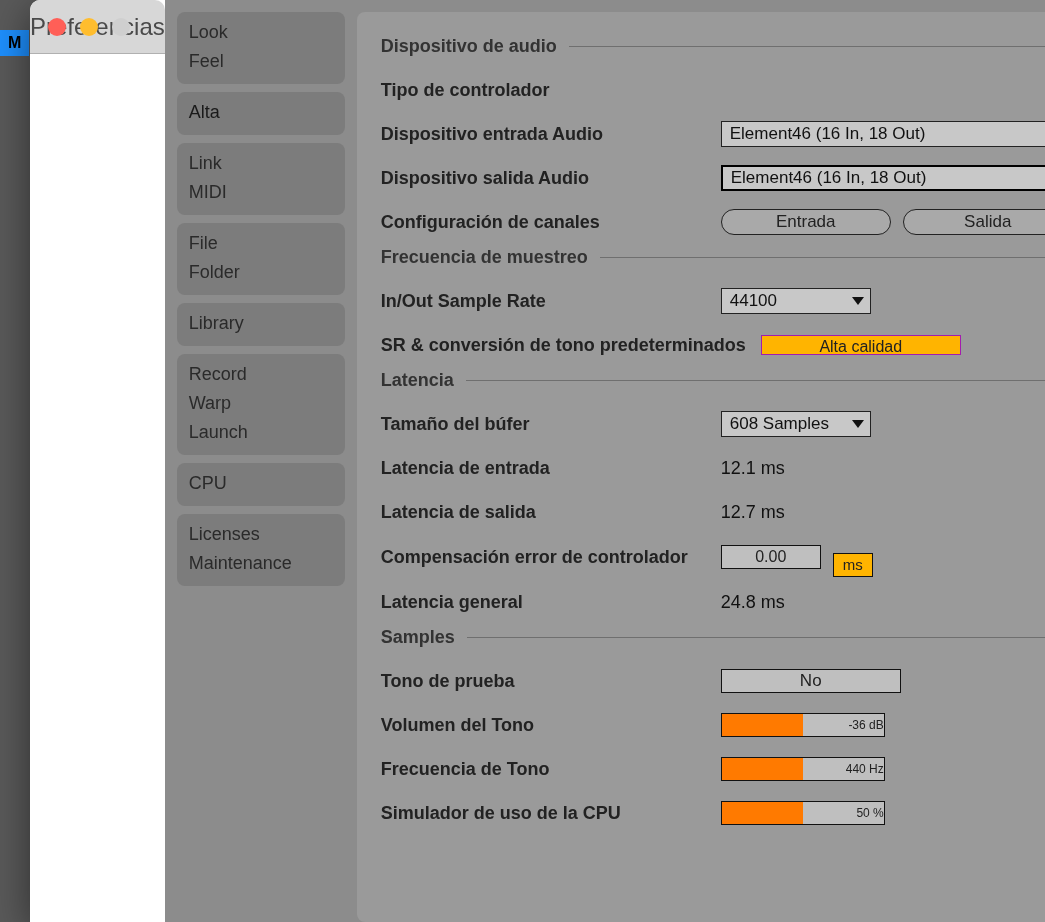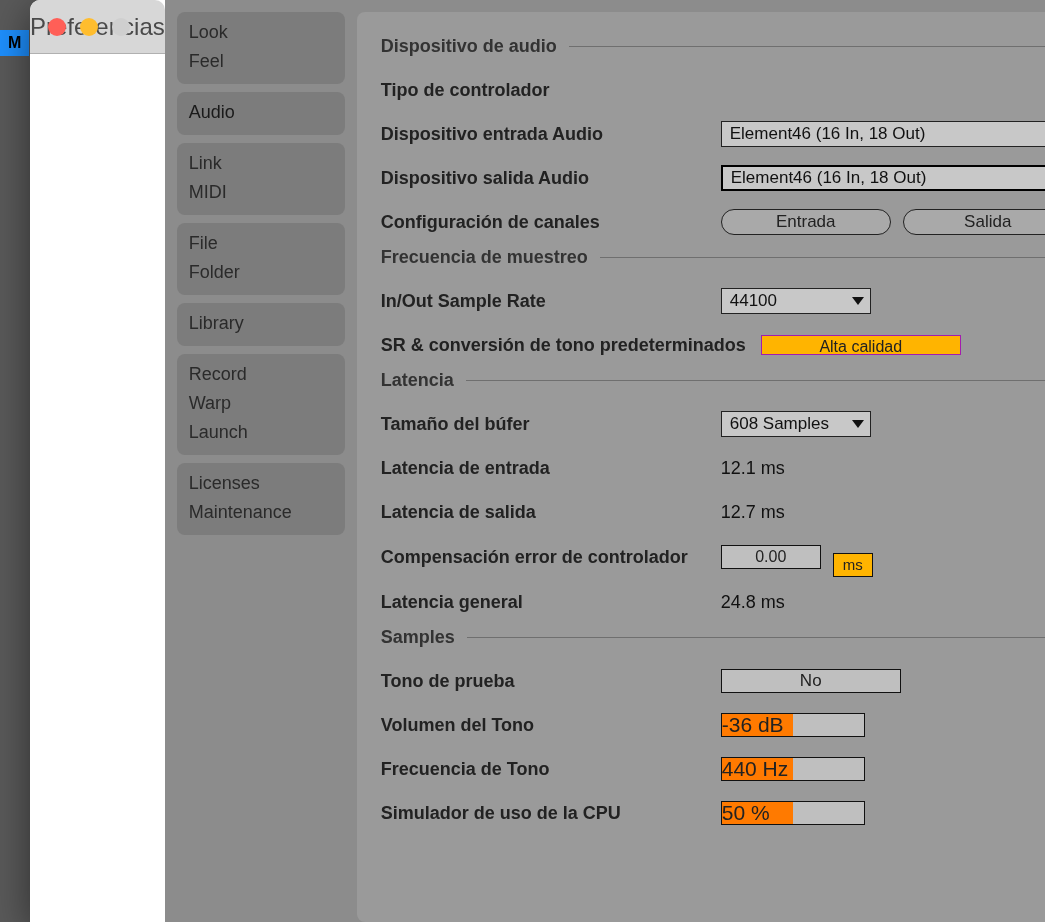--- a/index.html
+++ b/index.html
@@ -152,22 +152,22 @@
     background:#ffb400; border:1px solid #111; height:24px; width:40px;
     text-align:center; line-height:22px; font-size:15px;margin-top:16px;
   }
 
   .toggle-box {
     width:180px; height:24px; border:1px solid #111; background:#bfbfbf;
     text-align:center; font-size:17px; line-height:22px;
   }
 
   .slider-box {
-    width:144px; height:24px; border:1px solid #111; background:#bfbfbf;
-    position:relative; text-align:left; font-size:21px; line-height:22px;
+    width:164px; height:24px; border:1px solid #111; background:#bfbfbf;
+    position:relative; text-align:right; font-size:12px; line-height:22px;
   }
   .slider-fill {
     position:absolute; left:0; top:0; bottom:0; background:#ff7a00;
   }
   .slider-text { position:relative; z-index:1; }
 </style>
 </head>
 <body>
 
 <div class="bg-btn left">M</div>
@@ -184,39 +184,42 @@
   </div>
 
   <div class="body">
 
     <div class="sidebar">
       <div class="nav-group">
         <div class="nav-item">Look</div>
         <div class="nav-item">Feel</div>
       </div>
       <div class="nav-group active">
-        <div class="nav-item">Audio</div>
+        <div class="nav-item">Alta</div>
       </div>
       <div class="nav-group">
         <div class="nav-item">Link</div>
         <div class="nav-item">MIDI</div>
       </div>
       <div class="nav-group">
         <div class="nav-item">File</div>
         <div class="nav-item">Folder</div>
       </div>
       <div class="nav-group">
         <div class="nav-item">Library</div>
       </div>
       <div class="nav-group">
         <div class="nav-item">Record</div>
         <div class="nav-item">Warp</div>
         <div class="nav-item">Launch</div>
       </div>
       <div class="nav-group">
+        <div class="nav-item">CPU</div>
+      </div>
+      <div class="nav-group">
         <div class="nav-item">Licenses</div>
         <div class="nav-item">Maintenance</div>
       </div>
     </div>
 
     <div class="main">
 
       <div class="section-head">
         <div class="sh-label">Dispositivo de audio</div>
         <div class="line"></div>

